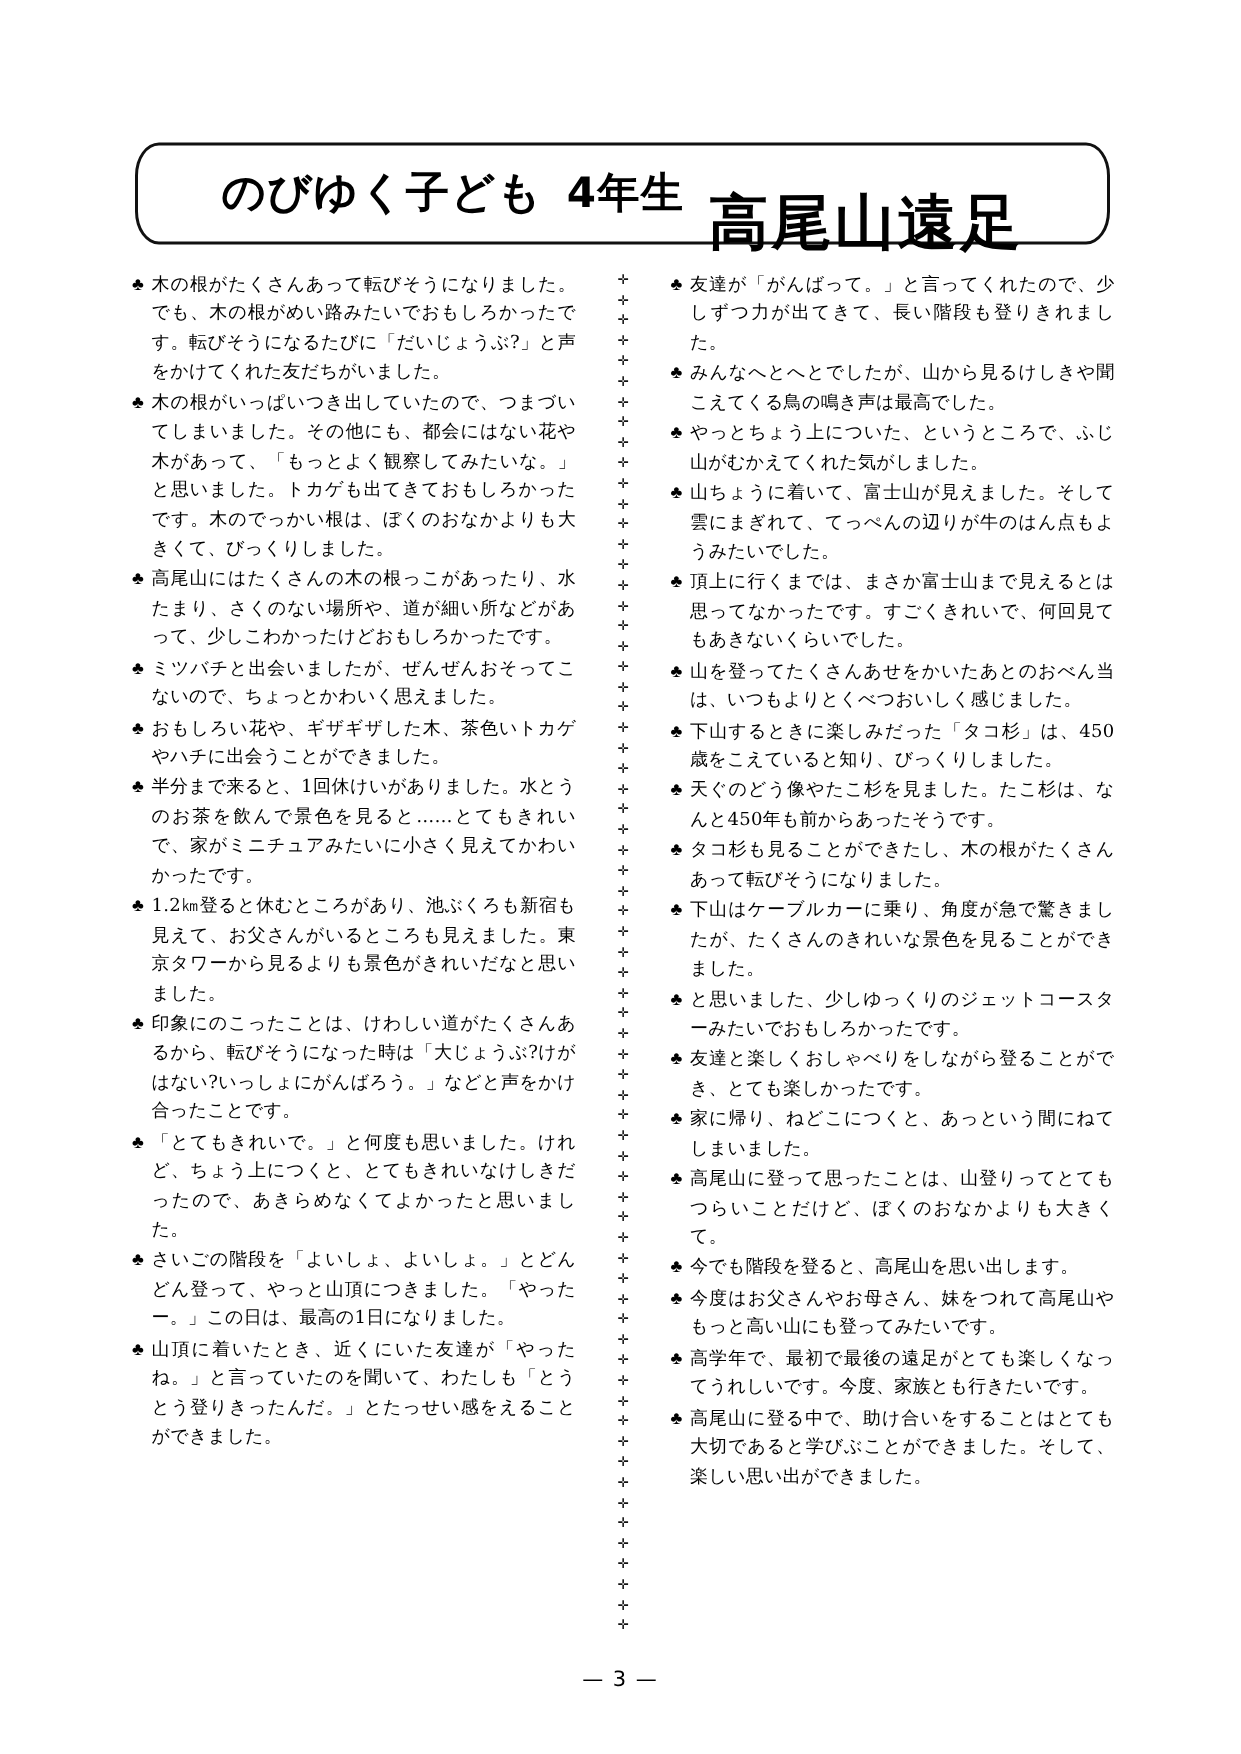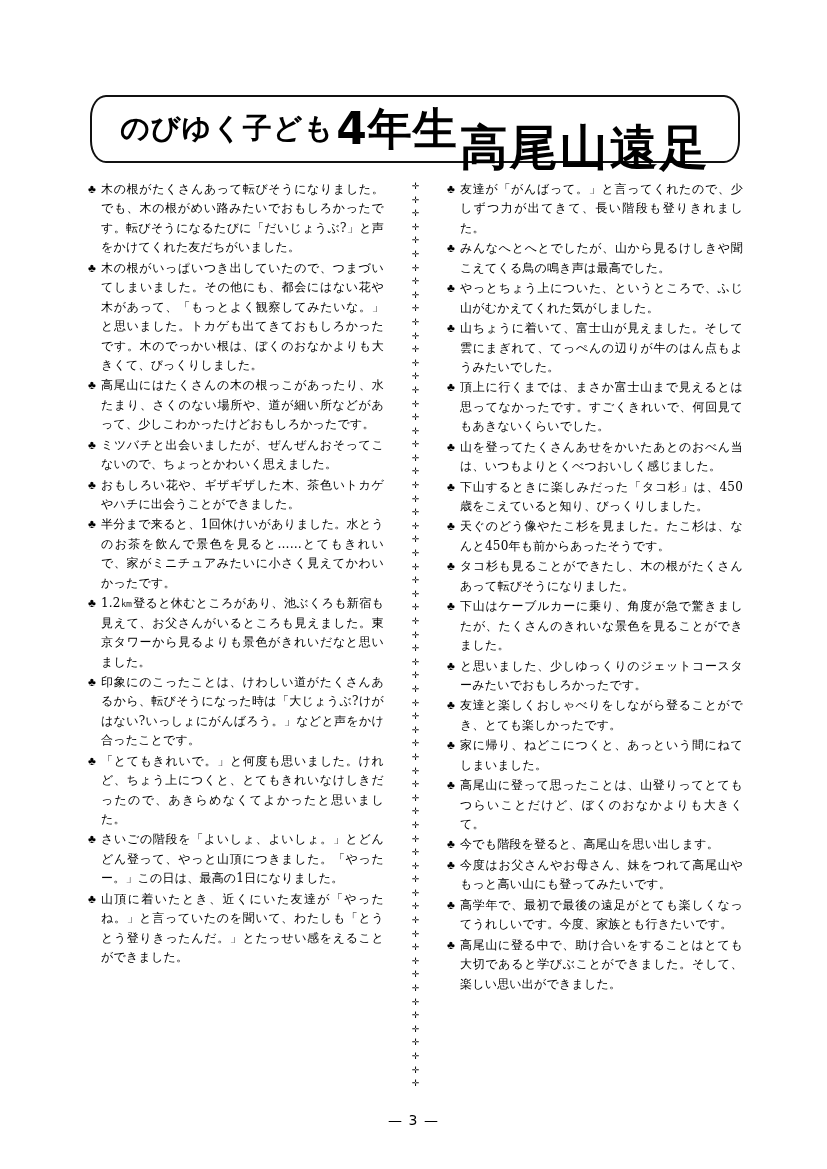--- a/index.html
+++ b/index.html
@@ -43,39 +43,39 @@
     box-sizing: border-box;
   }
   .banner-inner {
     position: absolute;
     left: 0; top: 0;
     width: 650px;
     height: 68px;
     display: flex;
     align-items: center;
     justify-content: center;
-    gap: 2px;
+    gap: 16px;
     white-space: nowrap;
   }
   .banner-title-a {
     font-family: "DejaVu Sans", "Liberation Sans", sans-serif;
     font-size: 29px;
     font-weight: bold;
     letter-spacing: 1px;
   }
   .banner-title-b {
     font-family: "DejaVu Sans", "Liberation Sans", sans-serif;
-    font-size: 44px;
+    font-size: 28px;
     font-weight: bold;
     letter-spacing: 1px;
     text-align: right;
   }
   .banner-title-c {
     font-family: "DejaVu Sans", "Liberation Sans", sans-serif;
-    font-size: 48px;
+    font-size: 40px;
     font-weight: bold;
     letter-spacing: 2px;
     margin-top: 38px;
   }
 
   
   .columns {
     position: absolute;
     left: 88px;
     top: 180px;

